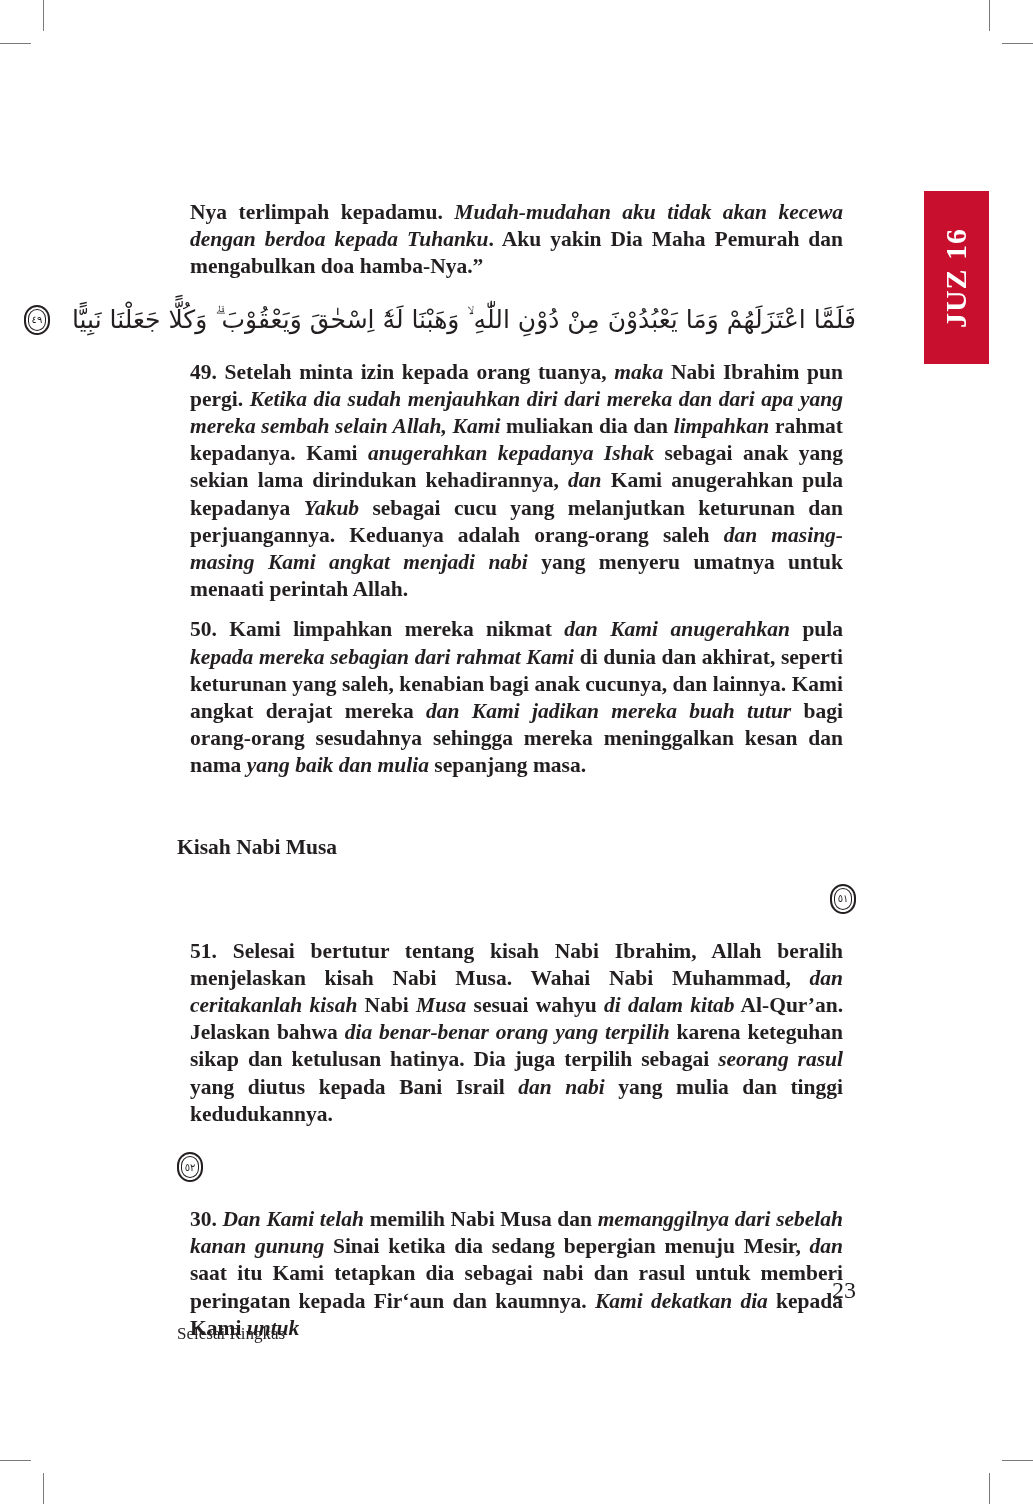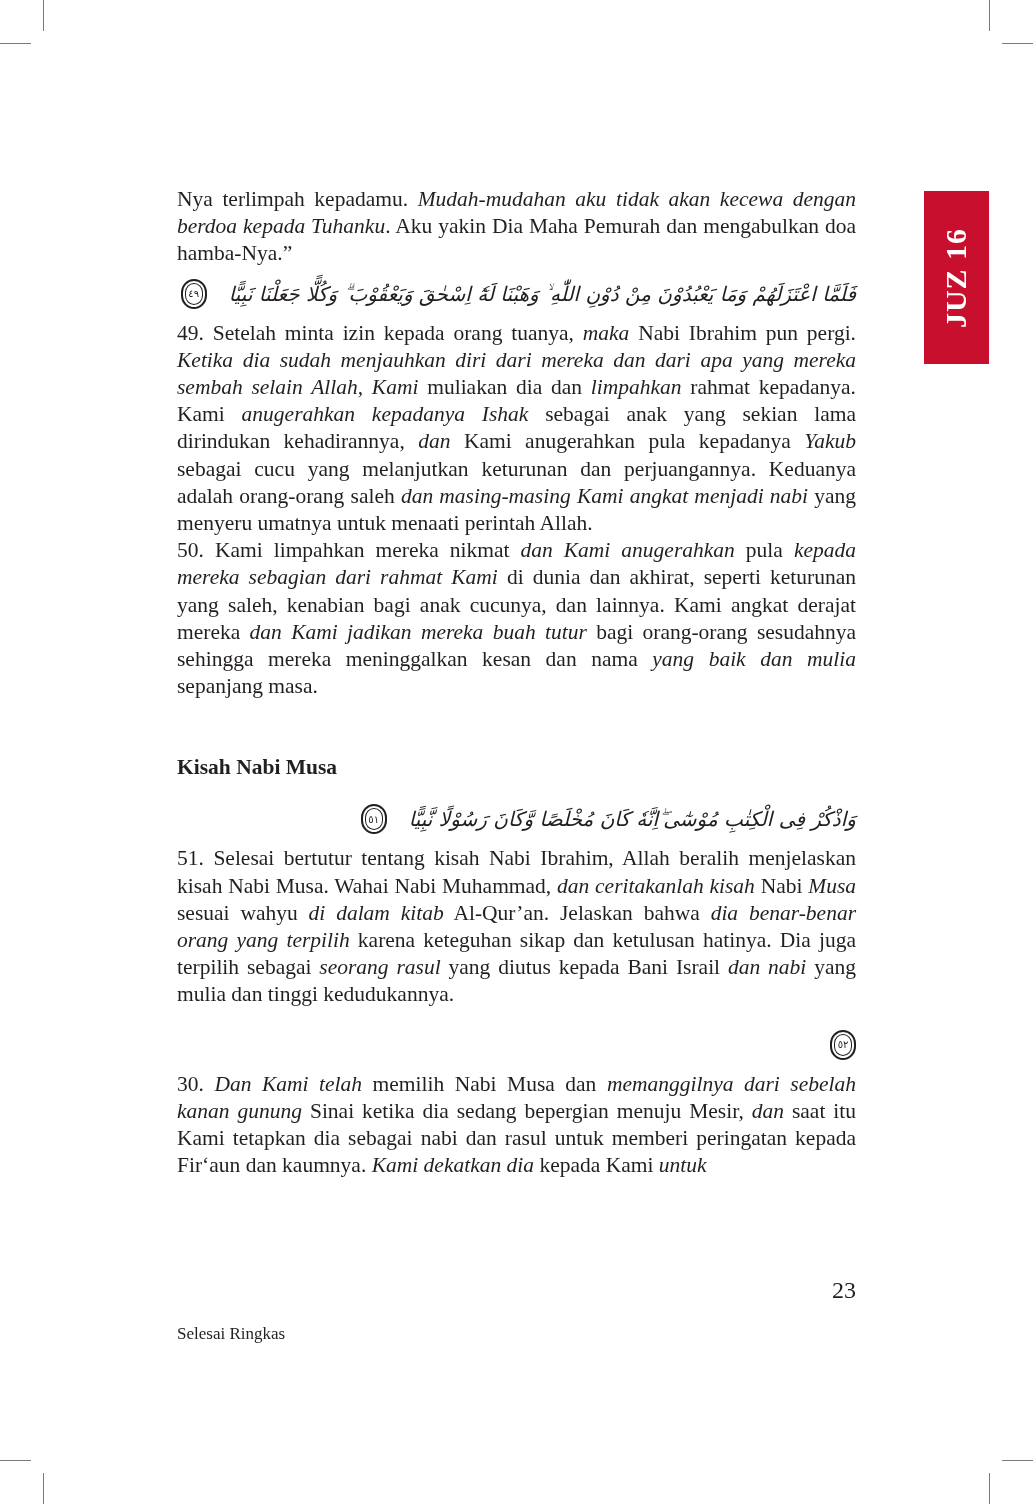--- a/index.html
+++ b/index.html
@@ -9,27 +9,27 @@
   .crop.v { width: 1px; height: 31px; }
   .crop.h { height: 1px; width: 31px; }
 
   .juz-tab { position: absolute; left: 924px; top: 191px; width: 65px; height: 173px;
              background: #c8102e; display: flex; align-items: center; justify-content: center; }
   .juz-tab span { display: block; transform: rotate(-90deg); white-space: nowrap;
                   color: #ffffff; font-weight: bold; font-size: 30px; letter-spacing: 1px;
                   font-family: "Liberation Serif", "DejaVu Serif", serif; }
 
   .content { position: absolute; left: 177px; top: 186px; width: 679px; }
-  p.body { margin: 0; font-size: 21.5px; line-height: 27.2px; text-align: justify;
-           text-align-last: left; }
+  p.body { margin: 13px; font-size: 21.5px; line-height: 27.2px; text-align: justify;
+           text-align-last: left; font-weight: bold; }
   p.body i { font-style: italic; }
   .ayah-row { display: flex; align-items: center; justify-content: flex-end; height: 52px;
               gap: 22px; }
-  .ayah-text { direction: rtl; font-family: "DejaVu Sans", sans-serif; font-size: 20px;
-               white-space: nowrap; color: #231f20; font-style: italic; }
+  .ayah-text { direction: rtl; font-family: "DejaVu Sans", sans-serif; font-size: 25px;
+               white-space: nowrap; color: #231f20; }
   .ayah-mark { width: 22px; height: 26px; border: 2px solid #231f20; border-radius: 50% / 45%;
                display: inline-flex; align-items: center; justify-content: center;
                font-size: 10px; font-family: "DejaVu Sans", sans-serif; flex: 0 0 auto;
                box-shadow: inset 0 0 0 2px #fff, inset 0 0 0 3px #231f20; }
   .section-title { font-weight: bold; font-size: 21.5px; line-height: 27px; margin: 0; }
 
   .footer-title { position: absolute; left: 177px; top: 1324px; font-size: 17px; }
   .page-number { position: absolute; right: 177px; top: 1277px; font-size: 24px; }
 </style>
 </head>
@@ -56,24 +56,23 @@
     <span class="ayah-text">فَلَمَّا اعْتَزَلَهُمْ وَمَا يَعْبُدُوْنَ مِنْ دُوْنِ اللّٰهِ ۙ وَهَبْنَا لَهٗٓ اِسْحٰقَ وَيَعْقُوْبَ ۗ وَكُلًّا جَعَلْنَا نَبِيًّا</span>
   </div>
   <p class="body"><span>49. Setelah minta izin kepada orang tuanya, </span><i>maka</i><span> Nabi Ibrahim pun pergi. </span><i>Ketika dia sudah menjauhkan diri dari mereka dan dari apa yang mereka sembah selain Allah, Kami</i><span> muliakan dia dan </span><i>limpahkan</i><span> rahmat kepadanya. Kami </span><i>anugerahkan kepadanya Ishak</i><span> sebagai anak yang sekian lama dirindukan kehadirannya, </span><i>dan</i><span> Kami anugerahkan pula kepadanya </span><i>Yakub</i><span> sebagai cucu yang melanjutkan keturunan dan perjuangannya. Keduanya adalah orang-orang saleh </span><i>dan masing-masing Kami angkat menjadi nabi</i><span> yang menyeru umatnya untuk menaati perintah Allah.</span></p>
 
   <p class="body"><span>50. Kami limpahkan mereka nikmat </span><i>dan Kami anugerahkan</i><span> pula </span><i>kepada mereka sebagian dari rahmat Kami</i><span> di dunia dan akhirat, seperti keturunan yang saleh, kenabian bagi anak cucunya, dan lainnya. Kami angkat derajat mereka </span><i>dan Kami jadikan mereka buah tutur</i><span> bagi orang-orang sesudahnya sehingga mereka meninggalkan kesan dan nama </span><i>yang baik dan mulia</i><span> sepanjang masa.</span></p>
 
   <p class="section-title" style="margin-top:54px;">Kisah Nabi Musa</p>
 
   <div class="ayah-row" style="margin-top:12px;">
     <span class="ayah-mark">٥١</span>
-    <span class="ayah-text">وَاذْكُرْ فِى الْكِتٰبِ مُوْسٰٓى ۖاِنَّهٗ كَانَ مُخْلَصًا وَّكَانَ رَسُوْلًا نَّبِيًّا</span>
   </div>
   <p class="body"><span>51. Selesai bertutur tentang kisah Nabi Ibrahim, Allah beralih menjelaskan kisah Nabi Musa. Wahai Nabi Muhammad, </span><i>dan ceritakanlah kisah</i><span> Nabi </span><i>Musa</i><span> sesuai wahyu </span><i>di dalam kitab</i><span> Al-Qur’an. Jelaskan bahwa </span><i>dia benar-benar orang yang terpilih</i><span> karena keteguhan sikap dan ketulusan hatinya. Dia juga terpilih sebagai </span><i>seorang rasul</i><span> yang diutus kepada Bani Israil </span><i>dan nabi</i><span> yang mulia dan tinggi kedudukannya.</span></p>
 
-  <div class="ayah-row" style="margin-top:10px;">
+  <div class="ayah-row" style="margin-top:10px;justify-content:space-between;">
     <span class="ayah-mark">٥٢</span>
   </div>
   <p class="body"><span>30. </span><i>Dan Kami telah</i><span> memilih Nabi Musa dan </span><i>memanggilnya dari sebelah kanan gunung</i><span> Sinai ketika dia sedang bepergian menuju Mesir, </span><i>dan</i><span> saat itu Kami tetapkan dia sebagai nabi dan rasul untuk memberi peringatan kepada Fir‘aun dan kaumnya. </span><i>Kami dekatkan dia</i><span> kepada Kami </span><i>untuk</i></p>
 </div>
 
 <div class="footer-title">Selesai Ringkas</div>
 <div class="page-number">23</div>
 
 </body></html>

